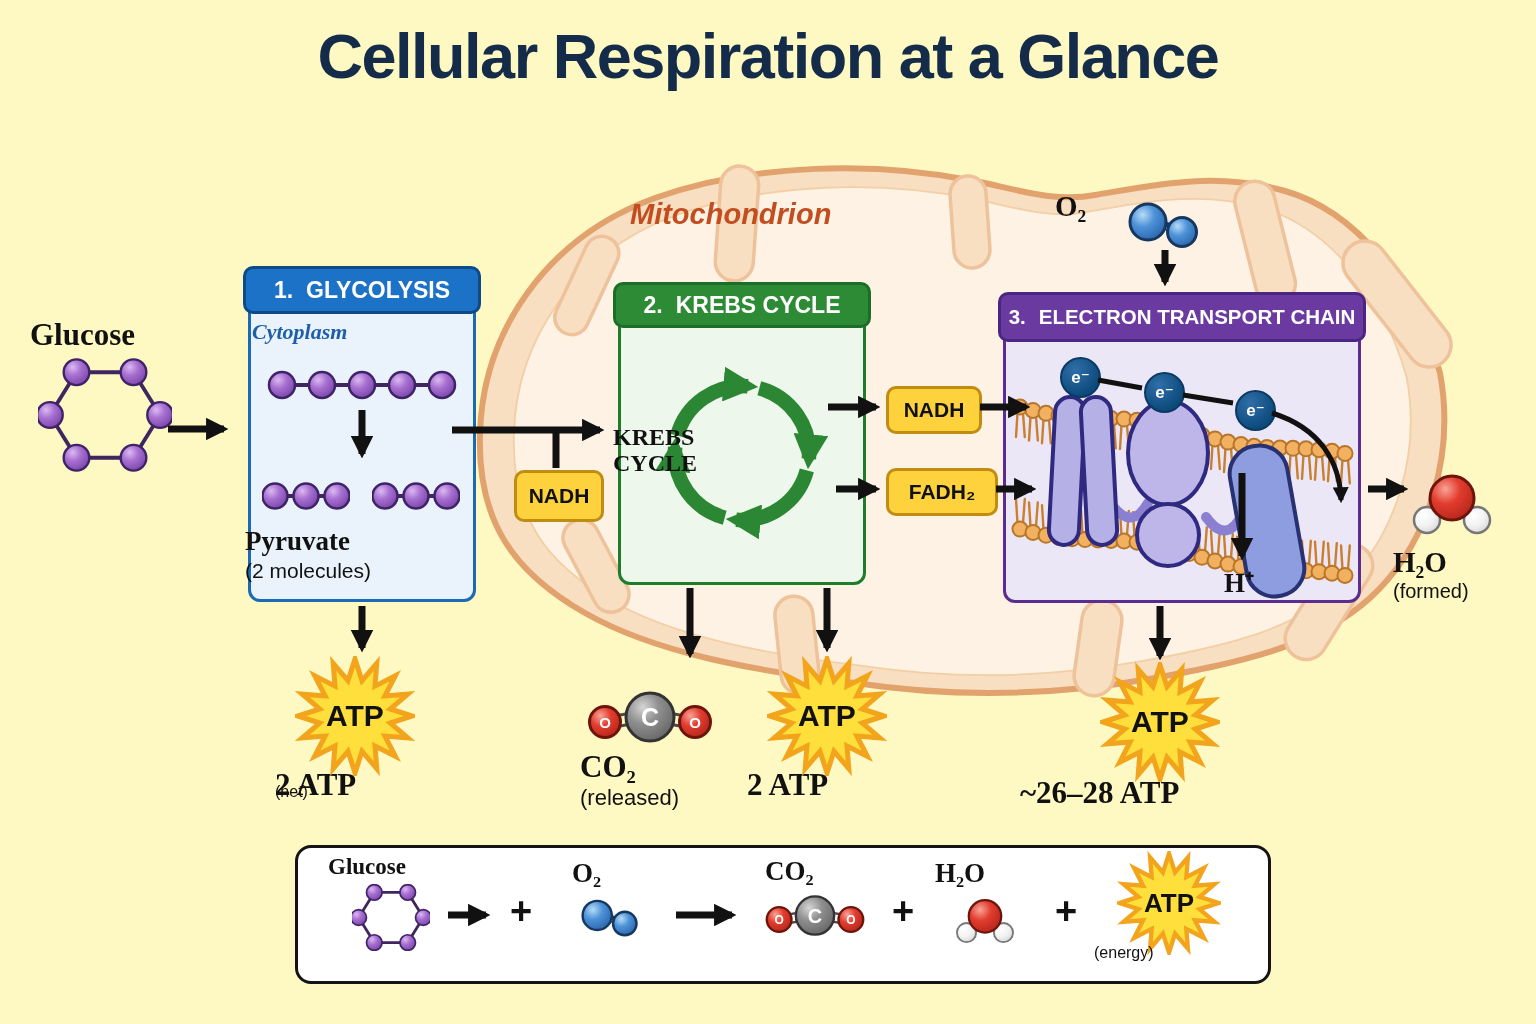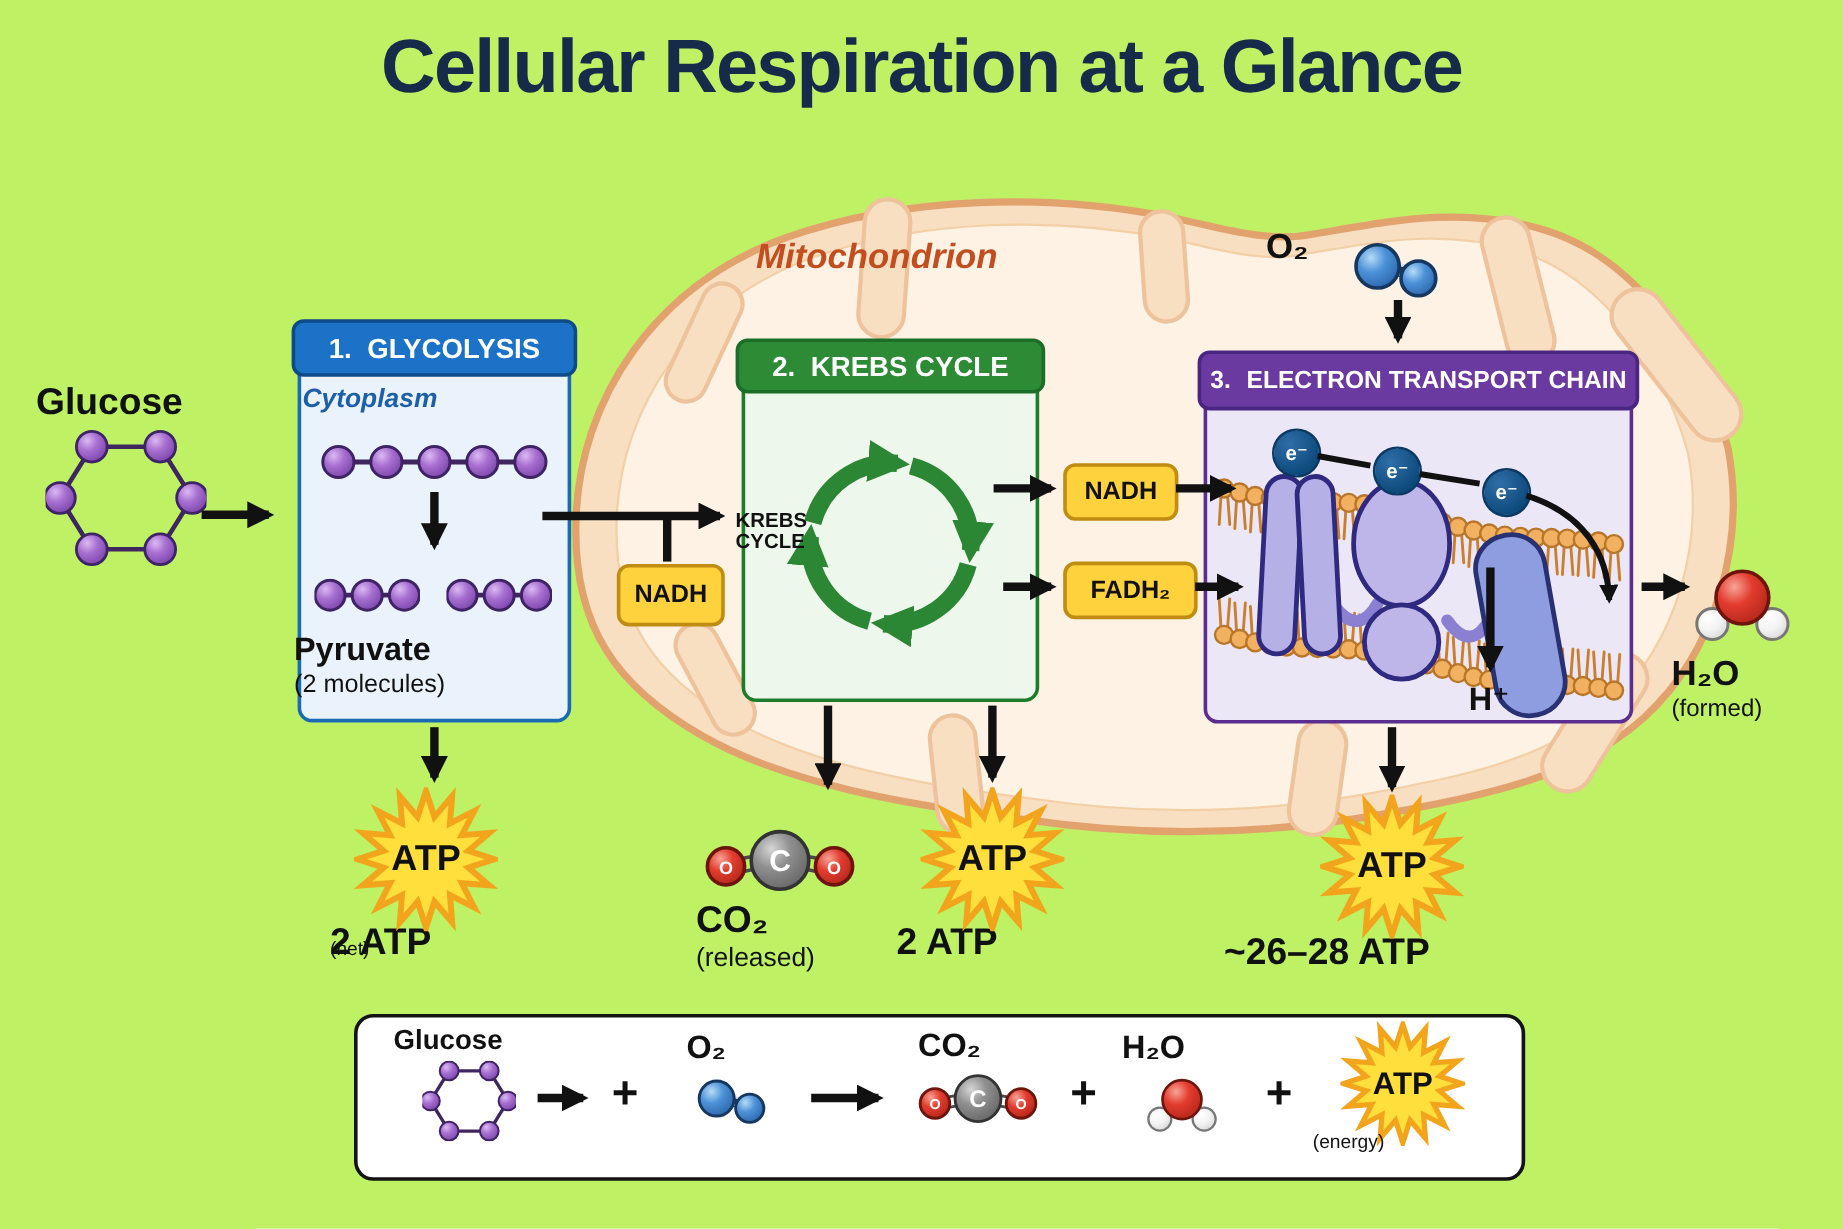--- a/index.html
+++ b/index.html
@@ -1,20 +1,20 @@
 <!DOCTYPE html>
 <html><head>
 <meta charset="utf-8">
 <style>
   html,body{margin:0;padding:0;background:#fff;}
-  #canvas{position:relative;width:1536px;height:1024px;background:#bef264;overflow:hidden;
+  #canvas{position:relative;width:1536px;height:1024px;background:#fef9c3;overflow:hidden;
           font-family:"Liberation Sans","DejaVu Sans",sans-serif;color:#111;}
   .abs{position:absolute;}
   .lbl{position:absolute;text-align:left;color:#111;line-height:1.12;}
-  .bold{font-weight:bold;}
+  .bold{font-weight:bold;font-family:Liberation Serif, serif;}
   .title{position:absolute;left:0;right:0;top:20px;text-align:center;font-size:63px;font-weight:bold;
          color:#142c49;letter-spacing:-1.5px;}
   .subtitle{position:absolute;left:0;right:0;top:97px;text-align:center;font-size:30px;font-weight:bold;color:#0d1520;}
   .mito-label{left:630px;top:198px;width:280px;font-size:29px;font-weight:bold;font-style:italic;color:#c24d1e;}
   
   .pbox{position:absolute;}
   .pbox-hdr{position:absolute;left:0;right:0;top:0;border-radius:10px;color:#fff;font-weight:bold;
             display:flex;justify-content:center;align-items:center;gap:13px;z-index:2;}
   .pbox-body{position:absolute;left:5px;right:5px;bottom:0;border-radius:0 0 12px 12px;z-index:1;}
   .hdr-blue{background:#1b72c6;border:3px solid #0f4a88;height:42px;font-size:23px;}
@@ -165,21 +165,21 @@
     <div class="pbox-body body-green"></div>
   </div>
   <svg class="abs z5" style="left:647px;top:358px" width="190" height="190" viewBox="0 0 170 170">
     <g fill="none" stroke="#2b8733" stroke-width="13">
       <path d="M 27.1,69.5 A 60,60 0 0 1 90.2,25.2" marker-end="url(#mg)"></path>
       <path d="M 100.5,27.1 A 60,60 0 0 1 144.8,90.2" marker-end="url(#mg)"></path>
       <path d="M 143,100.5 A 60,60 0 0 1 79.8,144.8" marker-end="url(#mg)"></path>
       <path d="M 69.5,142.9 A 60,60 0 0 1 25.2,79.8" marker-end="url(#mg)"></path>
     </g>
   </svg>
-  <div class="lbl bold" style="left:613px;top:425px;width:258px;font-size:17px;line-height:1.08;z-index:5">
+  <div class="lbl bold" style="left:613px;top:425px;width:258px;font-size:24px;line-height:1.08;z-index:5">
     <span style="display:block">KREBS</span>
     <span style="display:block">CYCLE</span>
   </div>
 
   <div class="ybadge" style="left:886px;top:386px;width:90px;height:42px">
     <span>NADH</span>
   </div>
   <div class="ybadge" style="left:886px;top:468px;width:106px;height:42px">
     <span>FADH₂</span>
   </div>

